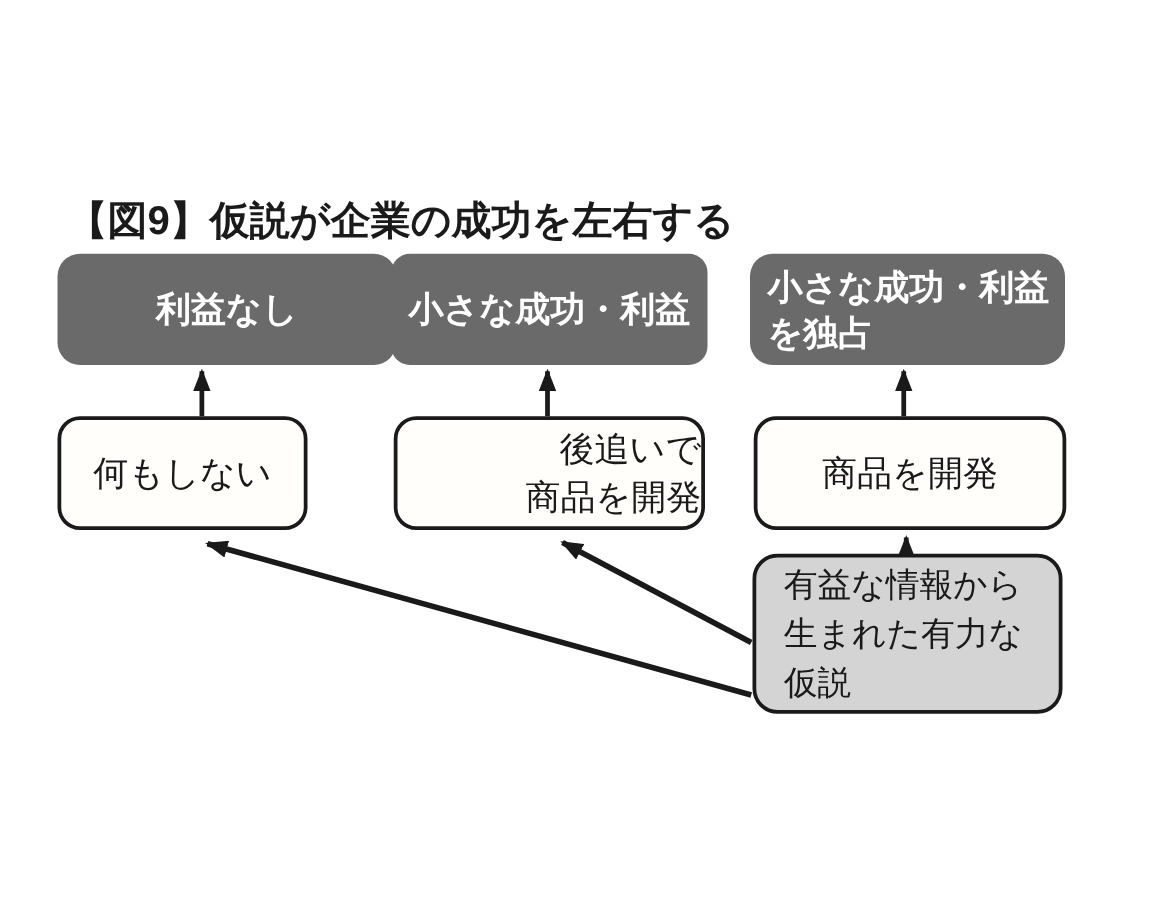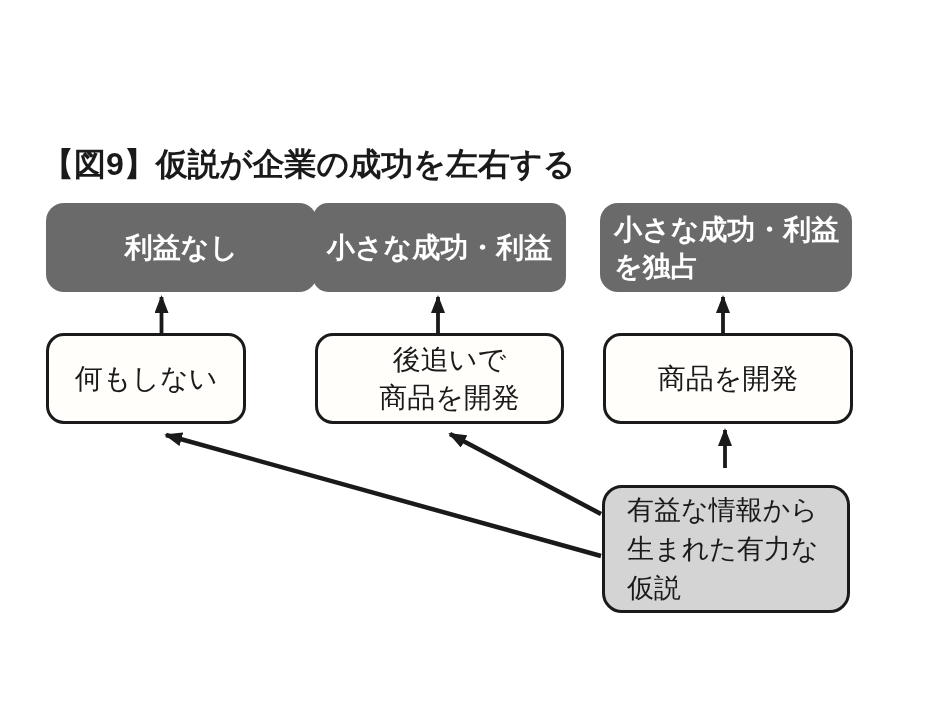--- a/index.html
+++ b/index.html
@@ -13,21 +13,21 @@
     width: 940px;
     height: 718px;
     background: #ffffff;
     overflow: hidden;
     color: #1a1a1a;
   }
   .figure-title {
     position: absolute;
     left: 42px;
     top: 143px;
-    margin: 0;
+    margin: 12px;
     font-size: 32px;
     font-weight: 700;
     letter-spacing: 0px;
     color: #1a1a1a;
     white-space: nowrap;
   }
   .box {
     position: absolute;
     box-sizing: border-box;
     display: flex;
@@ -58,29 +58,29 @@
     border: 3px solid #1a1a1a;
     border-radius: 18px;
     top: 333px;
     height: 91px;
     font-size: 28px;
     font-weight: 500;
     line-height: 38px;
     color: #1a1a1a;
   }
   .box-d { left: 46px;  width: 200px; justify-content: center; text-align: center; }
-  .box-e { left: 315px; width: 249px; padding-left: 20px; text-align: center; }
+  .box-e { left: 315px; width: 249px; padding-left: 20px; text-align: right; }
   .box-f { left: 603px; width: 250px; justify-content: center; text-align: center; }
   
   .hypothesis {
     background: #d4d4d4;
     border: 3px solid #1a1a1a;
     border-radius: 20px;
     left: 602px;
-    top: 485px;
+    top: 443px;
     width: 248px;
     height: 128px;
     font-size: 27px;
     font-weight: 500;
     line-height: 39px;
     padding: 6px 12px 6px 22px;
     text-align: left;
   }
   .arrow-layer {
     position: absolute;

